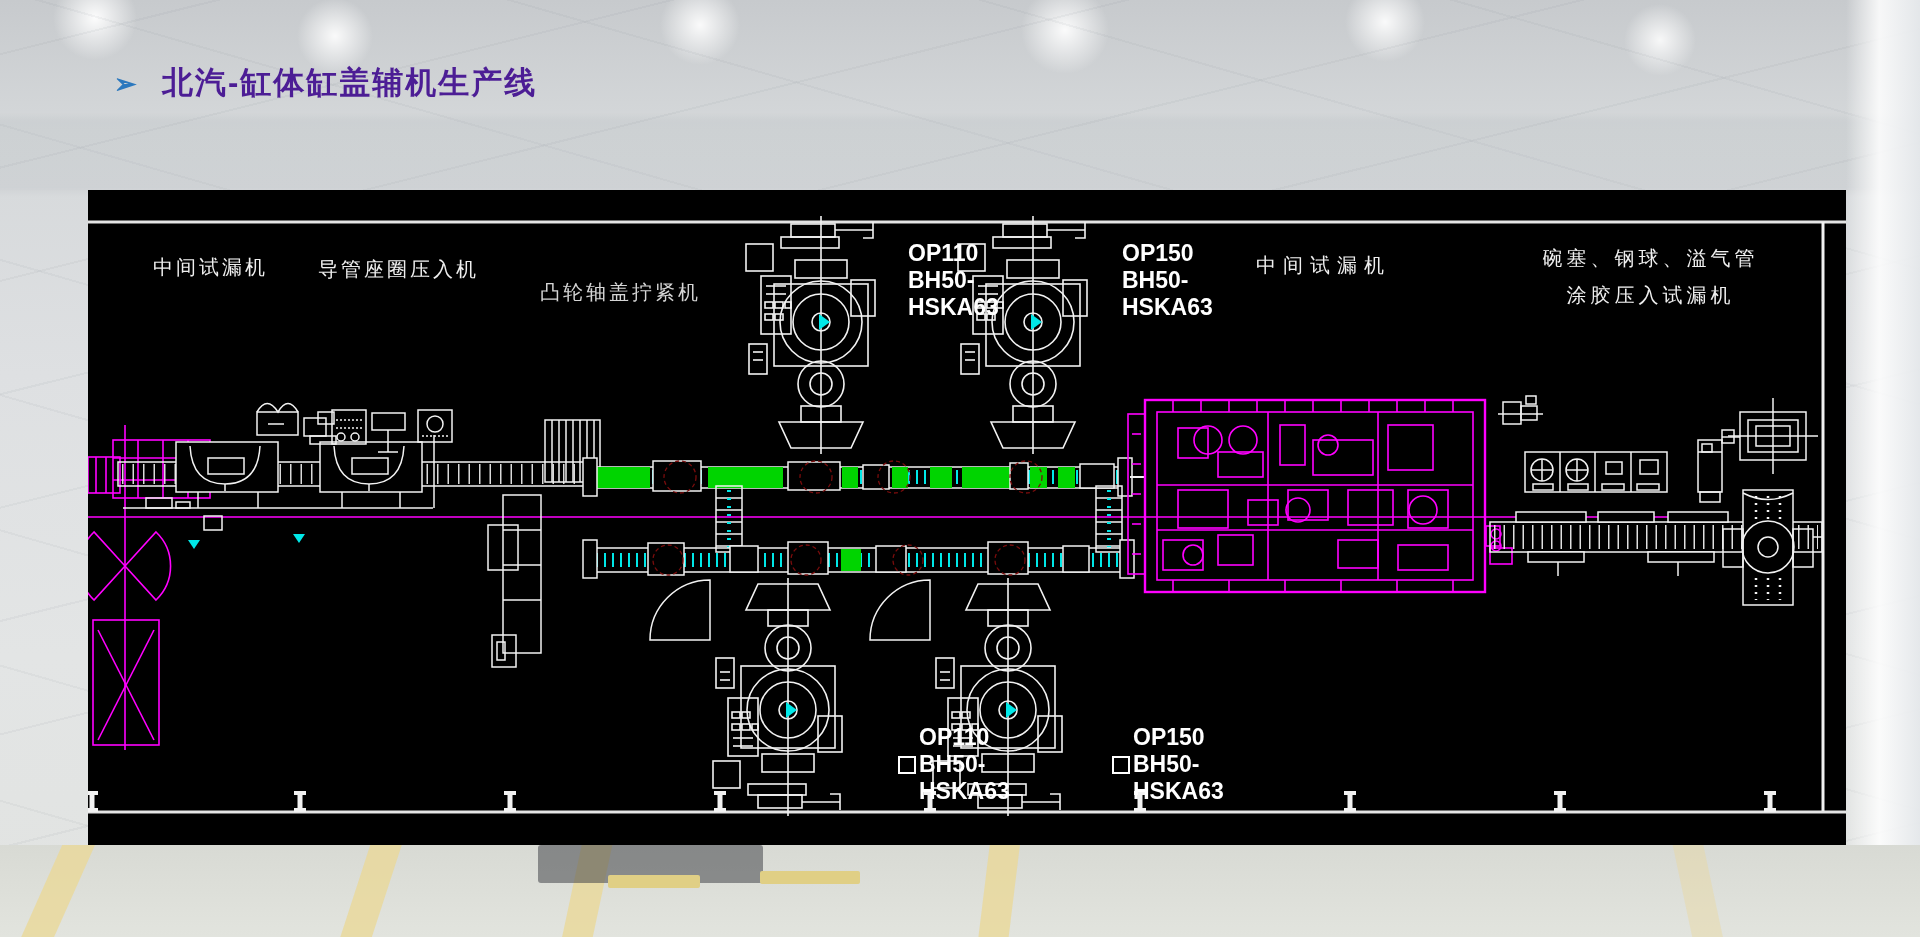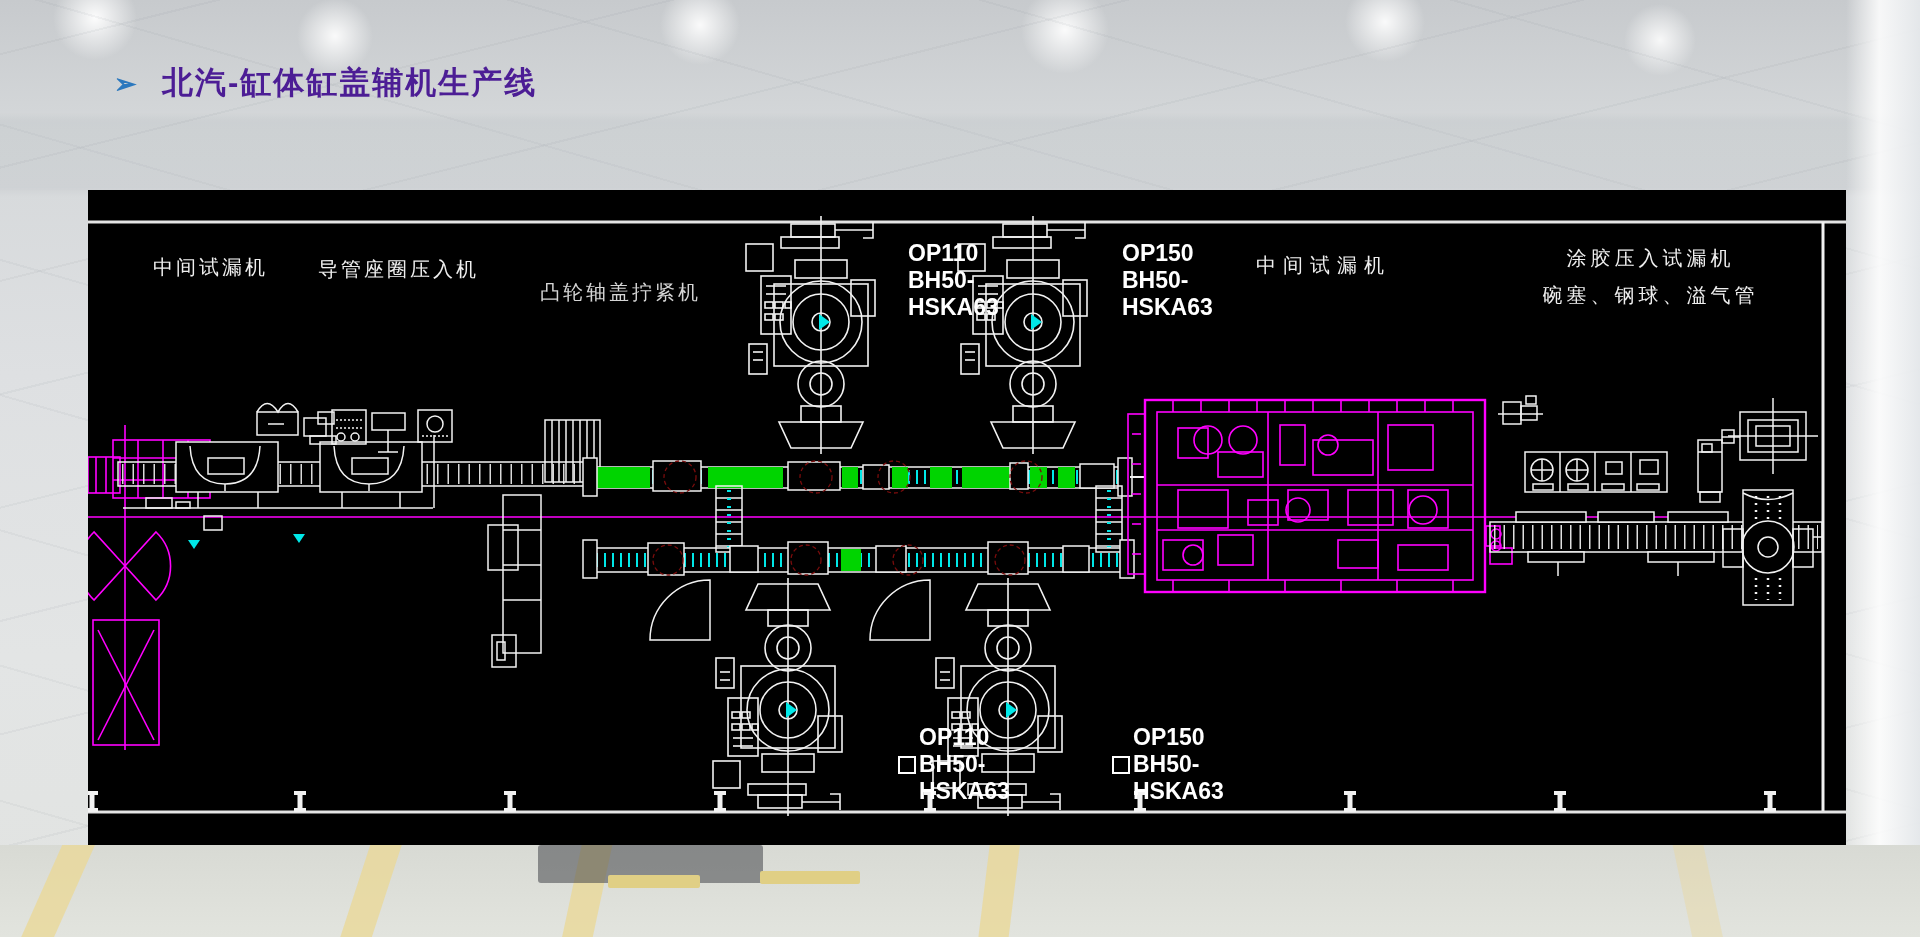--- a/index.html
+++ b/index.html
@@ -399,22 +399,22 @@
         <line x1="1692" y1="388" x2="1692" y2="410" stroke-width="2.5" stroke-dasharray="2 5"></line>
         <line x1="1725" y1="347" x2="1735" y2="347"></line>
       </g>
     </svg>
 
     <div class="cadlabel" style="left:65px;top:64px;">中间试漏机</div>
     <div class="cadlabel" style="left:230px;top:66px;">导管座圈压入机</div>
     <div class="cadlabel" style="left:452px;top:57px;color:#d5d5d5;margin-top:32px;">凸轮轴盖拧紧机</div>
     <div class="cadlabel" style="left:1168px;top:62px;letter-spacing:7px;">中间试漏机</div>
     <div class="cadlabel cad-center" style="left:1450px;top:50px;width:225px;">
+      <div>碗塞、钢球、溢气管</div>
       <div>涂胶压入试漏机</div>
-      <div>碗塞、钢球、溢气管</div>
     </div>
 
     <div class="op-block" style="left:784px;top:50px;">
       <span class="op-line">OP110</span>
       <span class="op-line">BH50-</span>
       <span class="op-line">HSKA63</span>
     </div>
     <div class="op-block" style="left:998px;top:50px;">
       <span class="op-line">OP150</span>
       <span class="op-line">BH50-</span>

